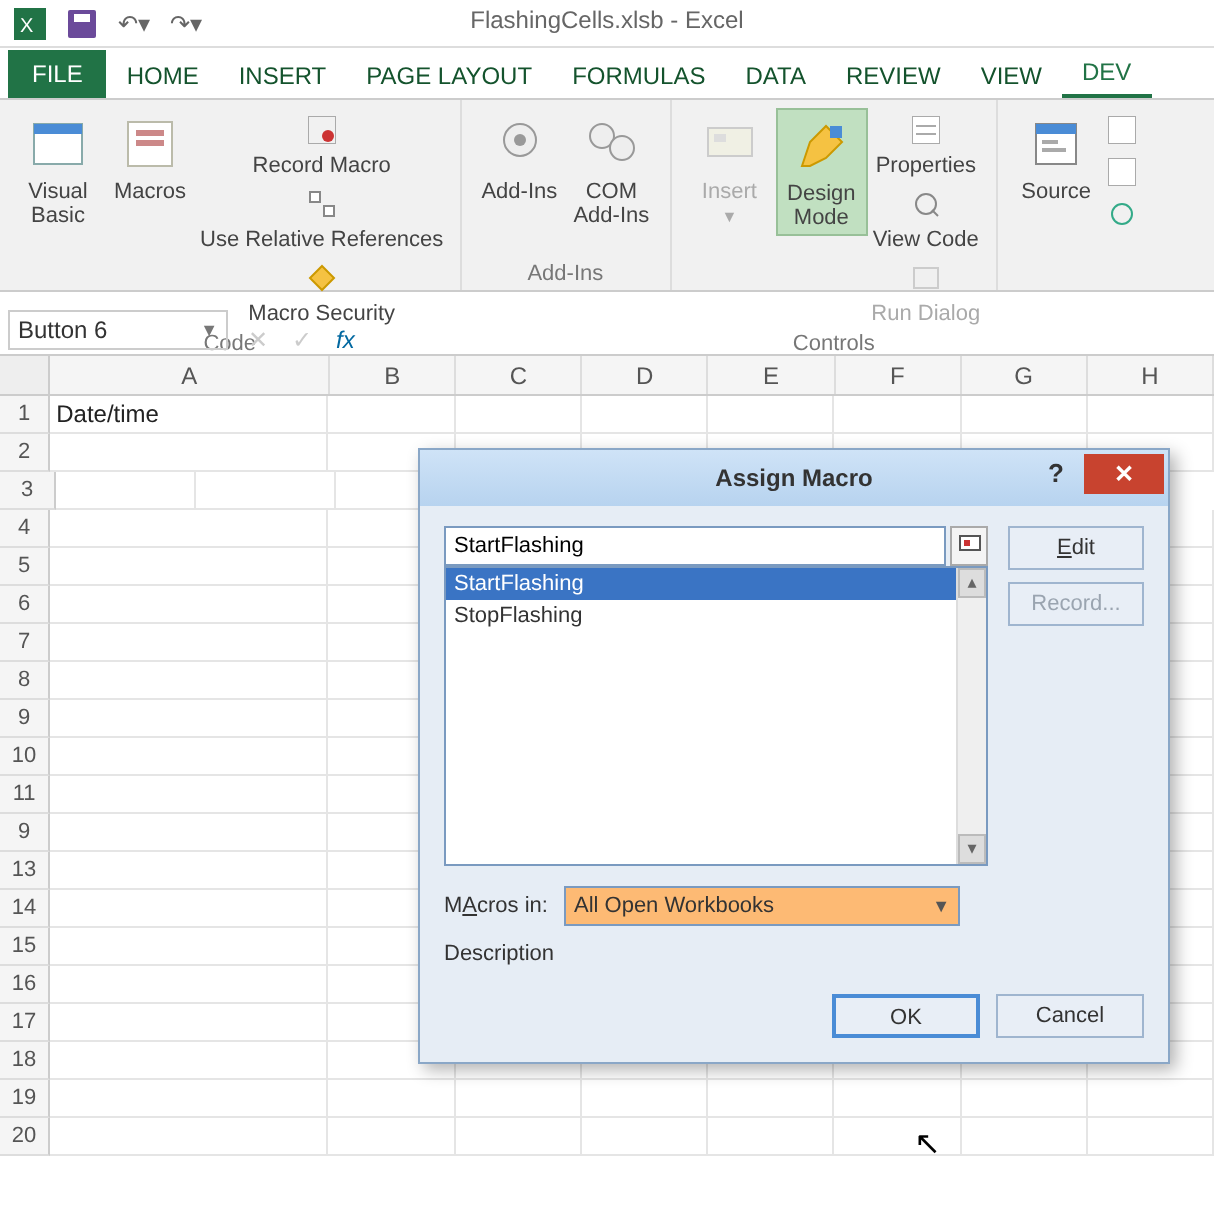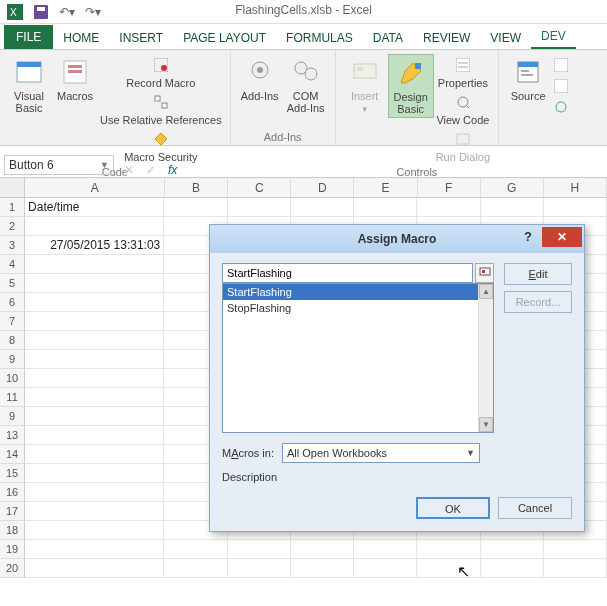--- a/index.html
+++ b/index.html
@@ -47,21 +47,21 @@
   .macro-input { width:100%; height:20px; border:1px solid #7a9ac0; background:#fff; padding:0 4px; font-size:11px;}
   .refedit { width:20px; height:20px; border:1px solid #aaa; background:#f4f4f4; display:flex; align-items:center; justify-content:center; margin-left:2px;}
   .macro-list { border:1px solid #7a9ac0; background:#fff; height:150px; margin-top:0; overflow:hidden; position:relative;}
   .macro-list .item { padding:2px 4px; font-size:11px;}
   .macro-list .item.sel { background:#3a74c4; color:#fff;}
   .scrollbar { position:absolute; right:0; top:0; bottom:0; width:15px; background:#efefef; border-left:1px solid #ddd;}
   .scrollbar .sbtn{height:15px; background:#ddd; border:1px solid #bbb; font-size:9px; text-align:center; line-height:13px; color:#666;}
   .sidebtns { width:68px; display:flex; flex-direction:column; gap:6px;}
   .dlg-btn { height:22px; border:1px solid #9fb5cf; background:#e8eef6; text-align:center; line-height:20px; font-size:11px; color:#333;}
   .dlg-btn.disabled { color:#9aa4b0;}
-  .select { height:20px; border:1px solid #7a9ac0; background:#ffffff; font-size:11px; padding:0 4px; width:198px; display:flex; align-items:center; justify-content:space-between;}
+  .select { height:20px; border:1px solid #7a9ac0; background:#fdba74; font-size:11px; padding:0 4px; width:198px; display:flex; align-items:center; justify-content:space-between;}
   .dd-arrow{ font-size:9px; color:#555;}
   .dlg-foot { display:flex; justify-content:flex-end; gap:8px; padding-top:14px;}
   .dlg-foot .dlg-btn { width:74px;}
   .dlg-foot .dlg-btn.primary { border:2px solid #4a8cd6;}
   svg { display:block;}
   .mu { text-decoration:underline;}
 </style>
 </head>
 <body>
 
@@ -187,21 +187,21 @@
         <span>Insert</span><br><span style="font-size:8px">▼</span>
       </div>
       <div class="bigbtn design-active">
         <div class="ico">
             <svg width="28" height="28">
               <polygon points="4,24 8,12 16,4 24,12 16,20 8,24" fill="#f5c242" stroke="#c90"></polygon>
               <rect x="18" y="4" width="6" height="6" fill="#4a8cd6"></rect>
             </svg>
           </div>
         <span style="white-space:pre-line">Design
-Basic</span>
+Mode</span>
       </div>
       <div class="smallrows">
         <div class="smallrow">
             <span class="si">
               <svg width="14" height="14">
                 <rect width="14" height="14" fill="#fff" stroke="#aaa"></rect>
                 <line x1="2" y1="5" x2="12" y2="5" stroke="#aaa"></line>
                 <line x1="2" y1="9" x2="12" y2="9" stroke="#aaa"></line>
               </svg>
             </span>
@@ -310,21 +310,20 @@
         <div class="cell colStd"></div>
         <div class="cell colStd"></div>
         <div class="cell colStd"></div>
         <div class="cell colStd"></div>
         <div class="cell colStd"></div>
         <div class="cell colStd"></div>
         <div class="cell colStd"></div>
       </div>
       <div class="row">
         <div class="rowh">3</div>
-        <div class="cell colA" style="text-align: right;">27/05/2015 13:31:03</div>
         <div class="cell colStd"></div>
         <div class="cell colStd"></div>
         <div class="cell colStd"></div>
         <div class="cell colStd"></div>
         <div class="cell colStd"></div>
         <div class="cell colStd"></div>
         <div class="cell colStd"></div>
       </div>
       <div class="row">
         <div class="rowh">4</div>

